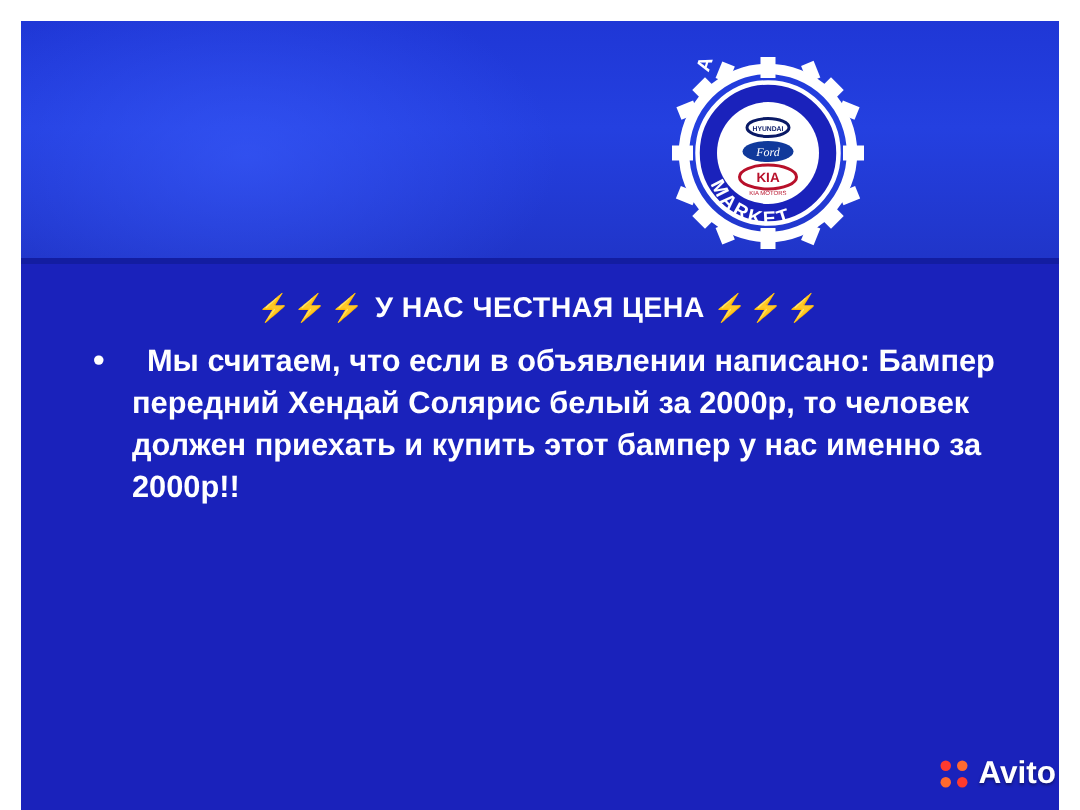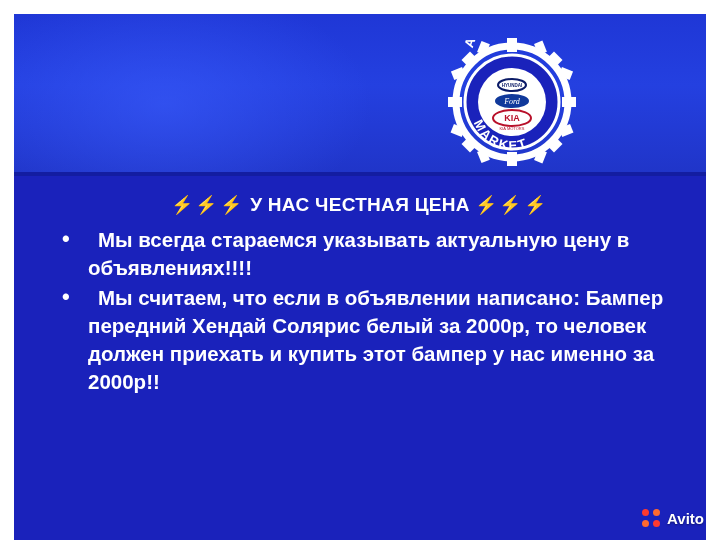--- a/index.html
+++ b/index.html
@@ -125,21 +125,21 @@
     text-indent: 0;
   }
   
   .watermark {
     position: absolute;
     right: 16px;
     bottom: 12px;
     display: flex;
     align-items: center;
     gap: 6px;
-    font-size: 15px;
+    font-size: 21px;
     font-weight: bold;
     color: #ffffff;
     text-shadow: 0 1px 2px rgba(0,0,0,0.4);
   }
   .wm-dots {
     position: relative;
     width: 19px;
     height: 19px;
   }
   .wm-dots i {
@@ -210,21 +210,20 @@
     </svg>
   </div>
 
   <div class="body-copy">
     <div class="lead">
       <span class="bolt">⚡⚡⚡</span>
       <span>У НАС ЧЕСТНАЯ ЦЕНА</span>
       <span class="bolt">⚡⚡⚡</span>
     </div>
     <ul class="points">
-      <li>Мы всегда стараемся указывать актуальную цену в объявлениях!!!!</li>
       <li>Мы считаем, что если в объявлении написано: Бампер передний Хендай Солярис белый за 2000р, то человек должен приехать и купить этот бампер у нас именно за 2000р!!</li>
     </ul>
   </div>
 
   <div class="watermark">
     <span class="wm-dots">
       <i class="d1"></i>
         <i class="d2"></i>
         <i class="d3"></i>
         <i class="d4"></i>

